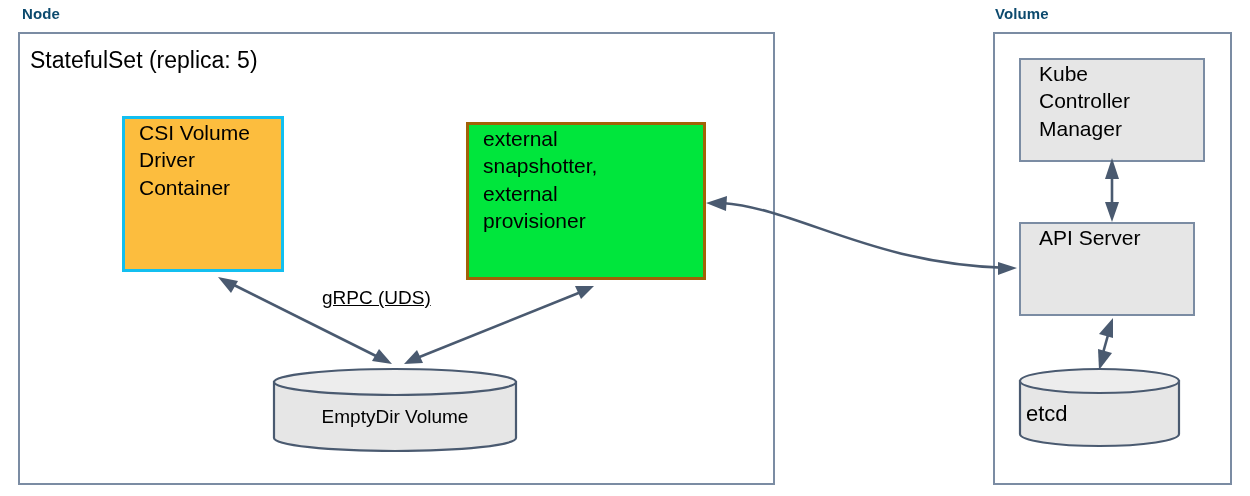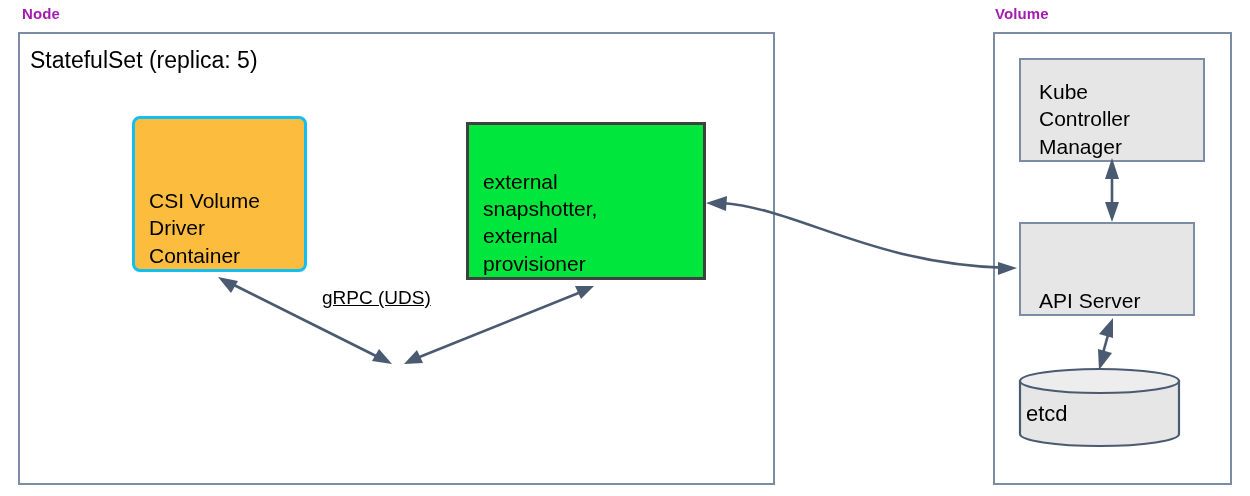--- a/index.html
+++ b/index.html
@@ -18,21 +18,21 @@
     height: 496px;
     background: #ffffff;
     overflow: hidden;
   }
 
   
   .group-label {
     position: absolute;
     font-weight: bold;
     font-size: 15px;
-    color: #a21caf;
+    color: #0c4a6e;
     letter-spacing: 0.1px;
     line-height: 1;
     white-space: nowrap;
   }
   .group-box {
     position: absolute;
     background: #ffffff;
     border: 2px solid #7b8ca3;
     box-sizing: border-box;
   }
@@ -44,39 +44,39 @@
     color: #000000;
     white-space: nowrap;
     line-height: 1.1;
   }
 
   
   .node-box {
     position: absolute;
     box-sizing: border-box;
     display: flex;
-    align-items: flex-end;
+    align-items: flex-start;
     justify-content: flex-start;
   }
   .node-box .node-text {
     padding: 0 0 0 14px;
     font-size: 21px;
     line-height: 1.30;
     color: #000000;
     white-space: pre-line;
     text-align: left;
   }
 
   .box-csi {
     background: #FCBD3E;
     border: 3px solid #13BFF0;
   }
   .box-external {
     background: #00E63C;
-    border: 3px solid #404040;
+    border: 3px solid #a16207;
   }
   .box-grey {
     background: #E6E6E6;
     border: 2px solid #7b8ca3;
   }
   .box-grey .node-text {
     font-size: 21px;
     padding-left: 18px;
   }
 
@@ -123,35 +123,42 @@
 <body>
 
 <div id="canvas">
 
   <div class="group-label" style="left:22px; top:6px;">Node</div>
 
   <div class="group-box" style="left:18px; top:32px; width:757px; height:453px;"></div>
 
   <div class="statefulset-title" style="left:30px; top:48px;">StatefulSet (replica: 5)</div>
 
-  <div class="node-box box-csi" style="left:132px; top:116px; width:175px; height:156px;border-radius:8px;">
+  <div class="node-box box-csi" style="left:122px; top:116px; width:162px; height:156px;">
     <span class="node-text">CSI Volume
 Driver
 Container</span>
   </div>
 
   <div class="node-box box-external" style="left:466px; top:122px; width:240px; height:158px;">
     <span class="node-text">external
 snapshotter,
 external
 provisioner</span>
   </div>
 
   <div class="edge-label" style="left:322px; top:287px;">gRPC (UDS)</div>
 
+  <div class="cylinder" style="left:272px; top:368px; width:246px; height:84px;">
+    <svg width="246" height="84" viewBox="0 0 246 84" aria-hidden="true">
+      <path d="M2,14 L2,70 A121,13 0 0 0 244,70 L244,14 Z" fill="#E6E6E6" stroke="#4A5A70" stroke-width="2.2"></path>
+      <ellipse cx="123" cy="14" rx="121" ry="13" fill="#EDEDED" stroke="#4A5A70" stroke-width="2.2"></ellipse>
+    </svg>
+    <div class="cyl-label" style="top:38px; font-size:19px;">EmptyDir Volume</div>
+  </div>
 
   <div class="group-label" style="left:995px; top:6px;">Volume</div>
 
   <div class="group-box" style="left:993px; top:32px; width:239px; height:453px;"></div>
 
   <div class="node-box box-grey" style="left:1019px; top:58px; width:186px; height:104px;">
     <span class="node-text">Kube
 Controller
 Manager</span>
   </div>

